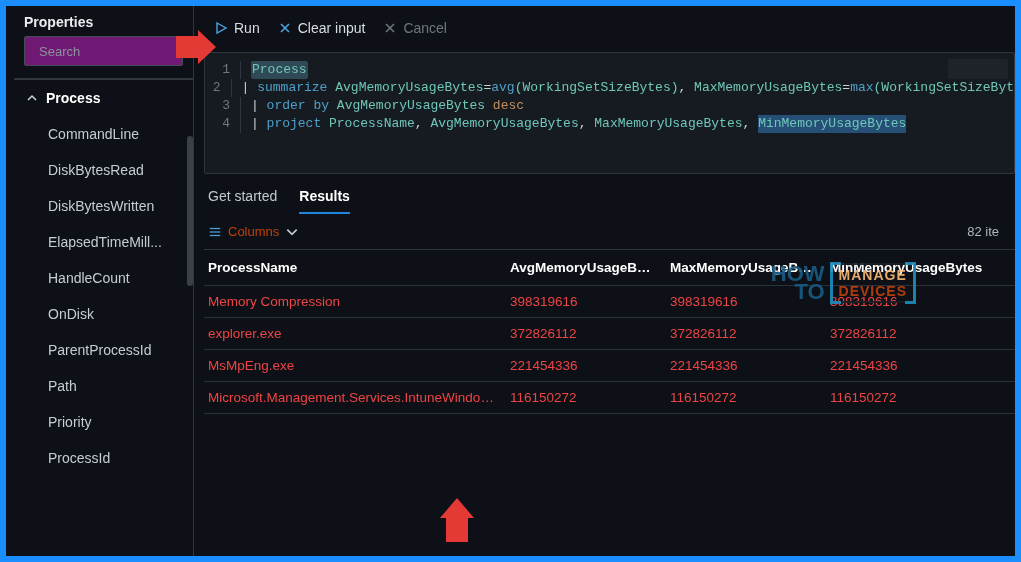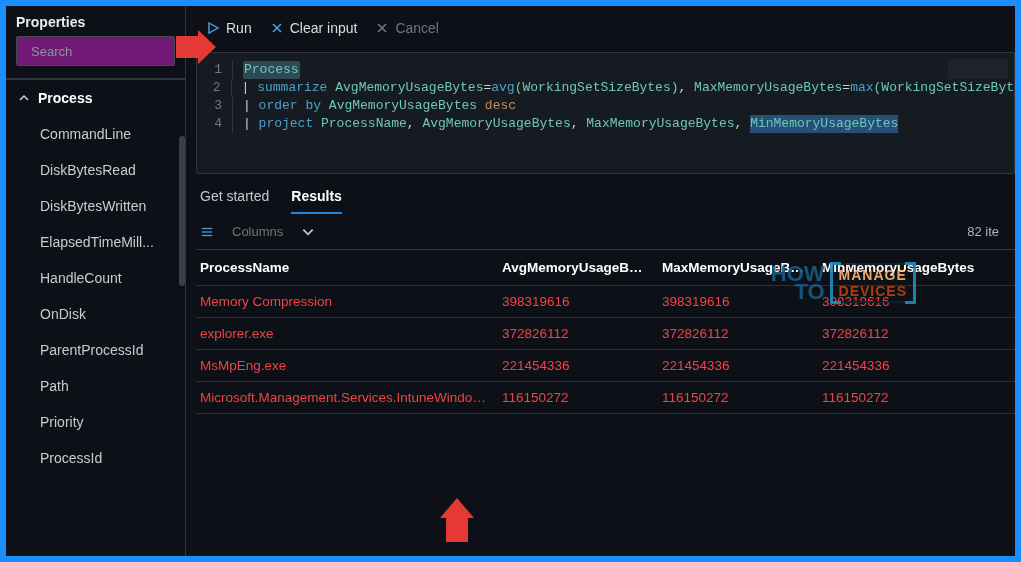--- a/index.html
+++ b/index.html
@@ -17,20 +17,21 @@
     display: flex;
   }
   
   .sidebar {
     width: 180px;
     border-right: 1px solid #30363d;
     display: flex;
     flex-direction: column;
     color: #c9d1d9;
     position: relative;
+    margin-left: 8px;
   }
   .sidebar-header {
     padding: 8px 10px 6px 10px;
   }
   .sidebar-title {
     font-size: 14px;
     font-weight: 600;
     color: #eaecef;
     margin-bottom: 6px;
   }
@@ -177,22 +178,22 @@
     display: flex;
     align-items: center;
     justify-content: space-between;
     padding: 10px 16px 6px 14px;
     color: #c9d1d9;
     font-size: 13px;
   }
   .cols-btn {
     display: flex;
     align-items: center;
-    gap: 18px;
-    color: #737373;
+    gap: 6px;
+    color: #c2410c;
     cursor: pointer;
   }
   .cols-btn svg { width: 14px; height: 14px; }
   .count { color: #aeb6bd; font-size: 13px; }
   
   .table {
     margin: 4px 0 0 10px;
     border-top: 1px solid #30363d;
   }
   .row {

